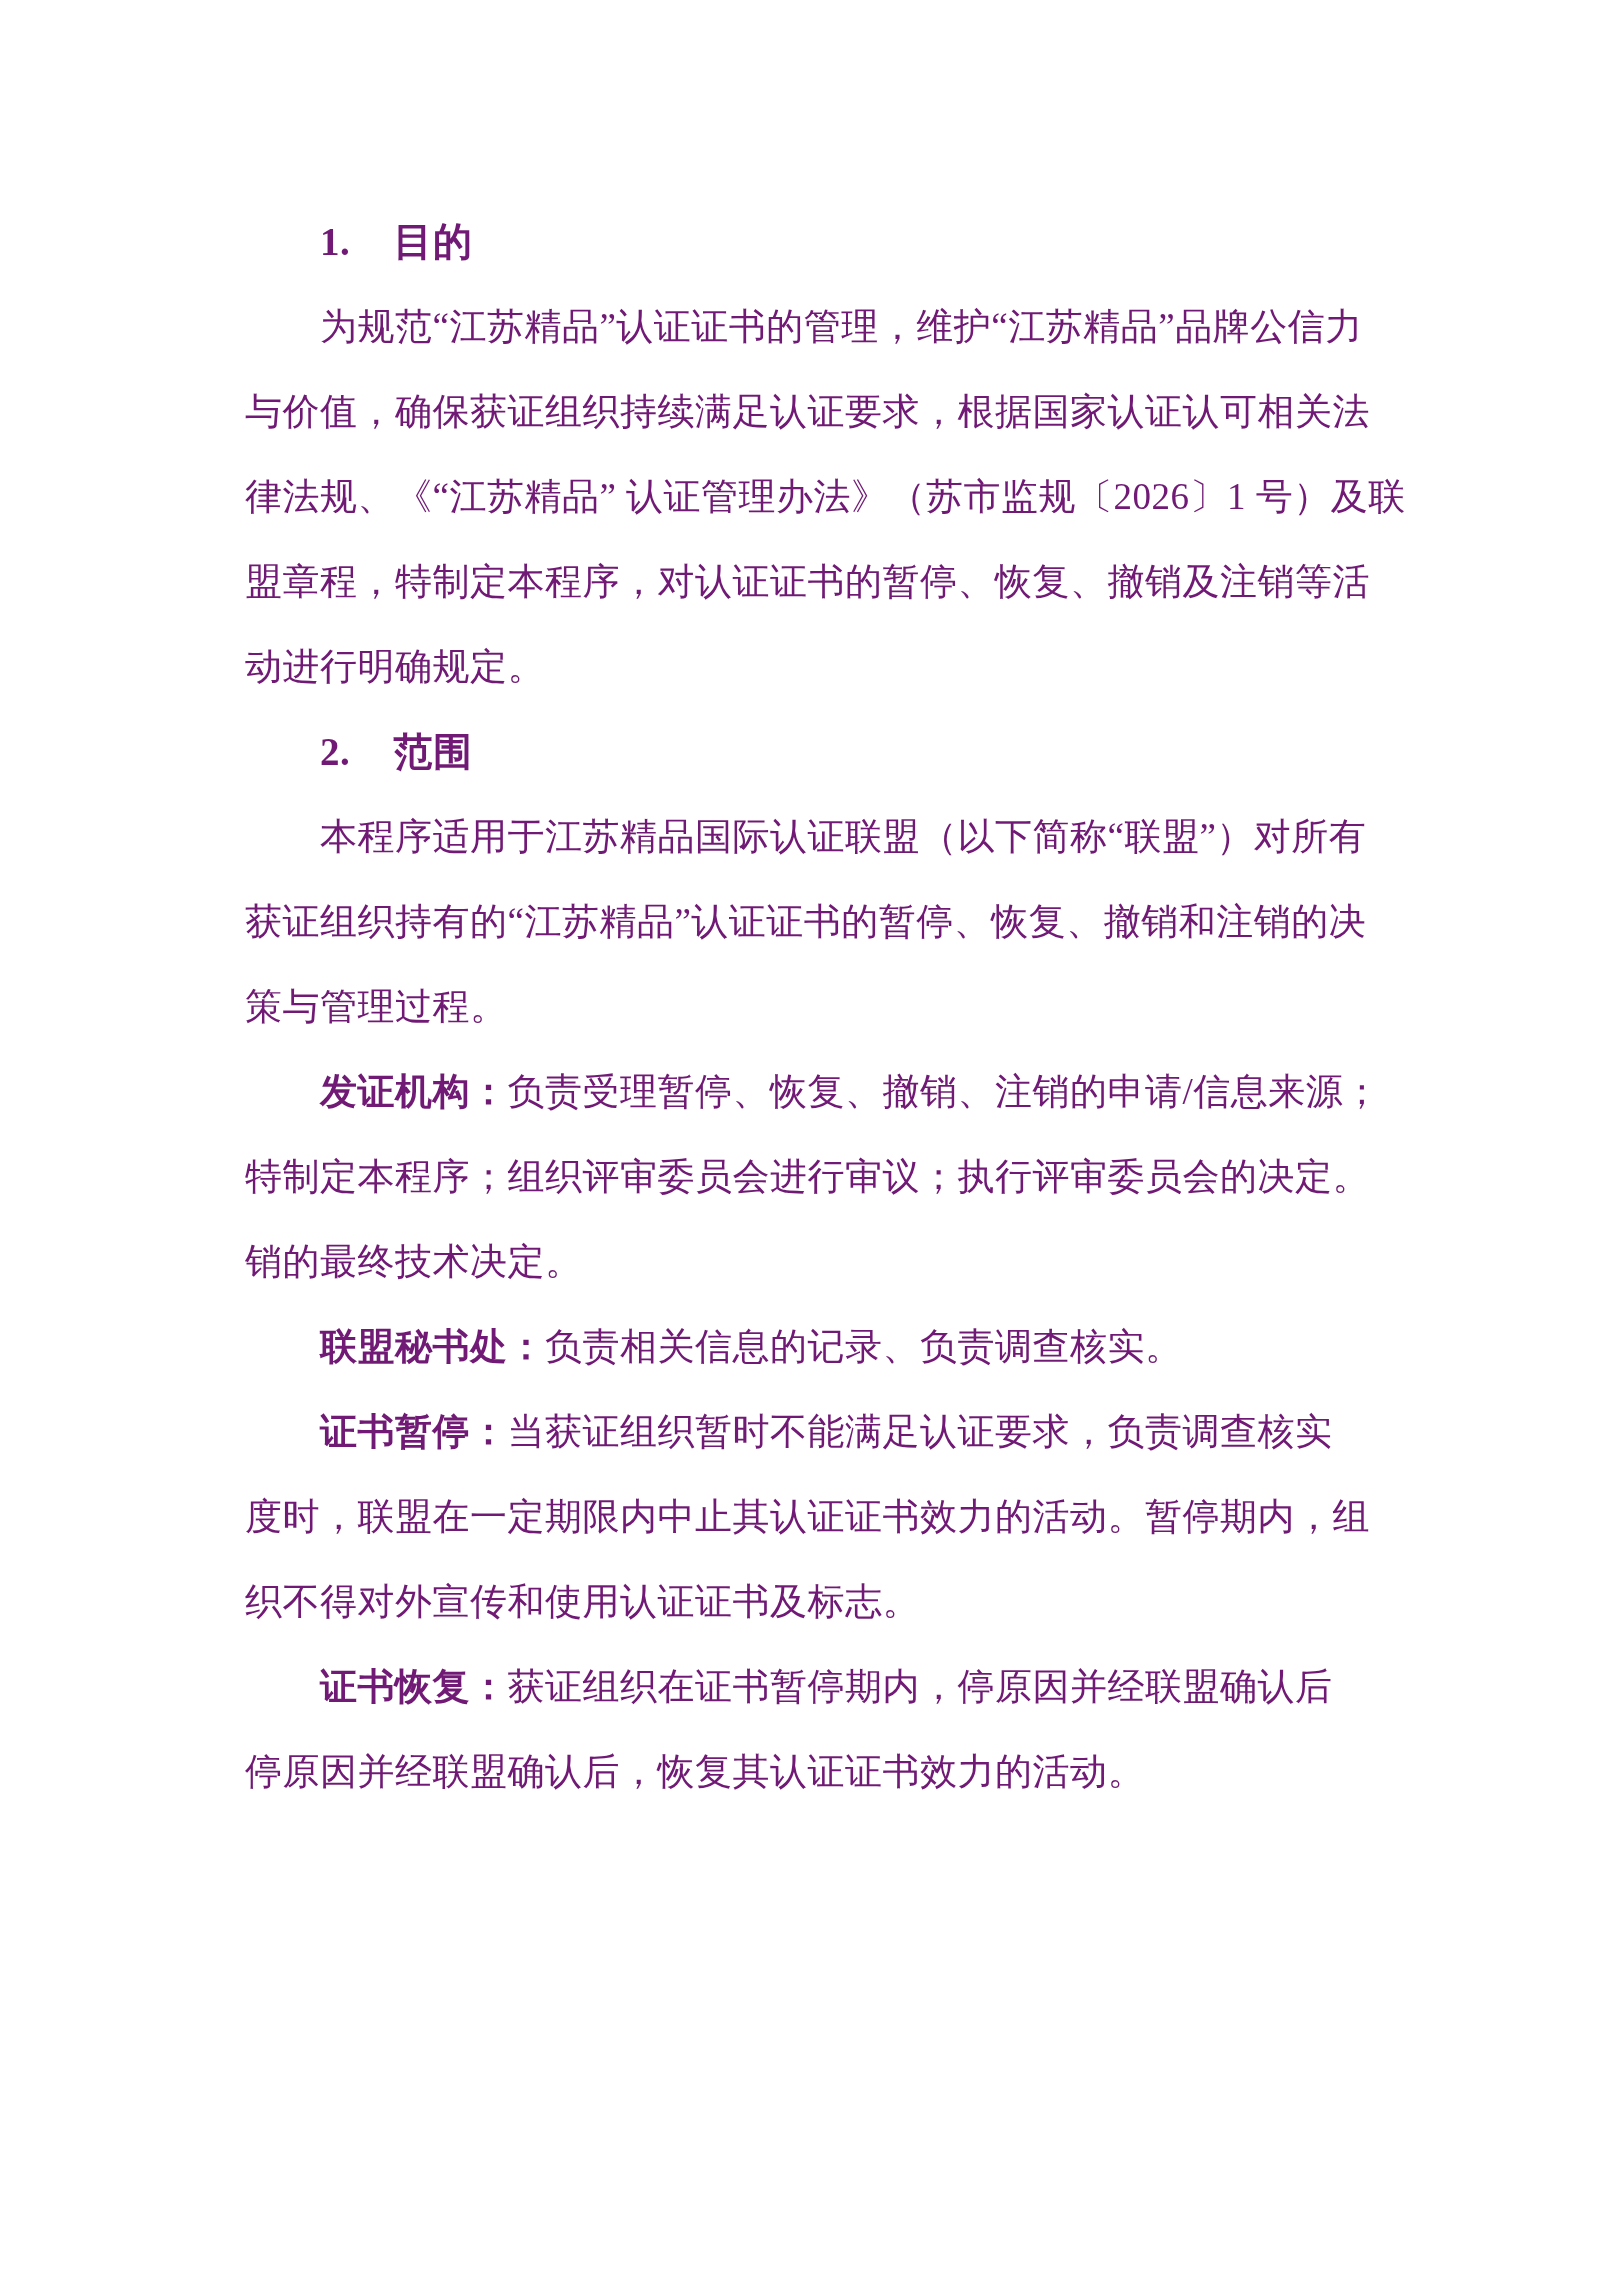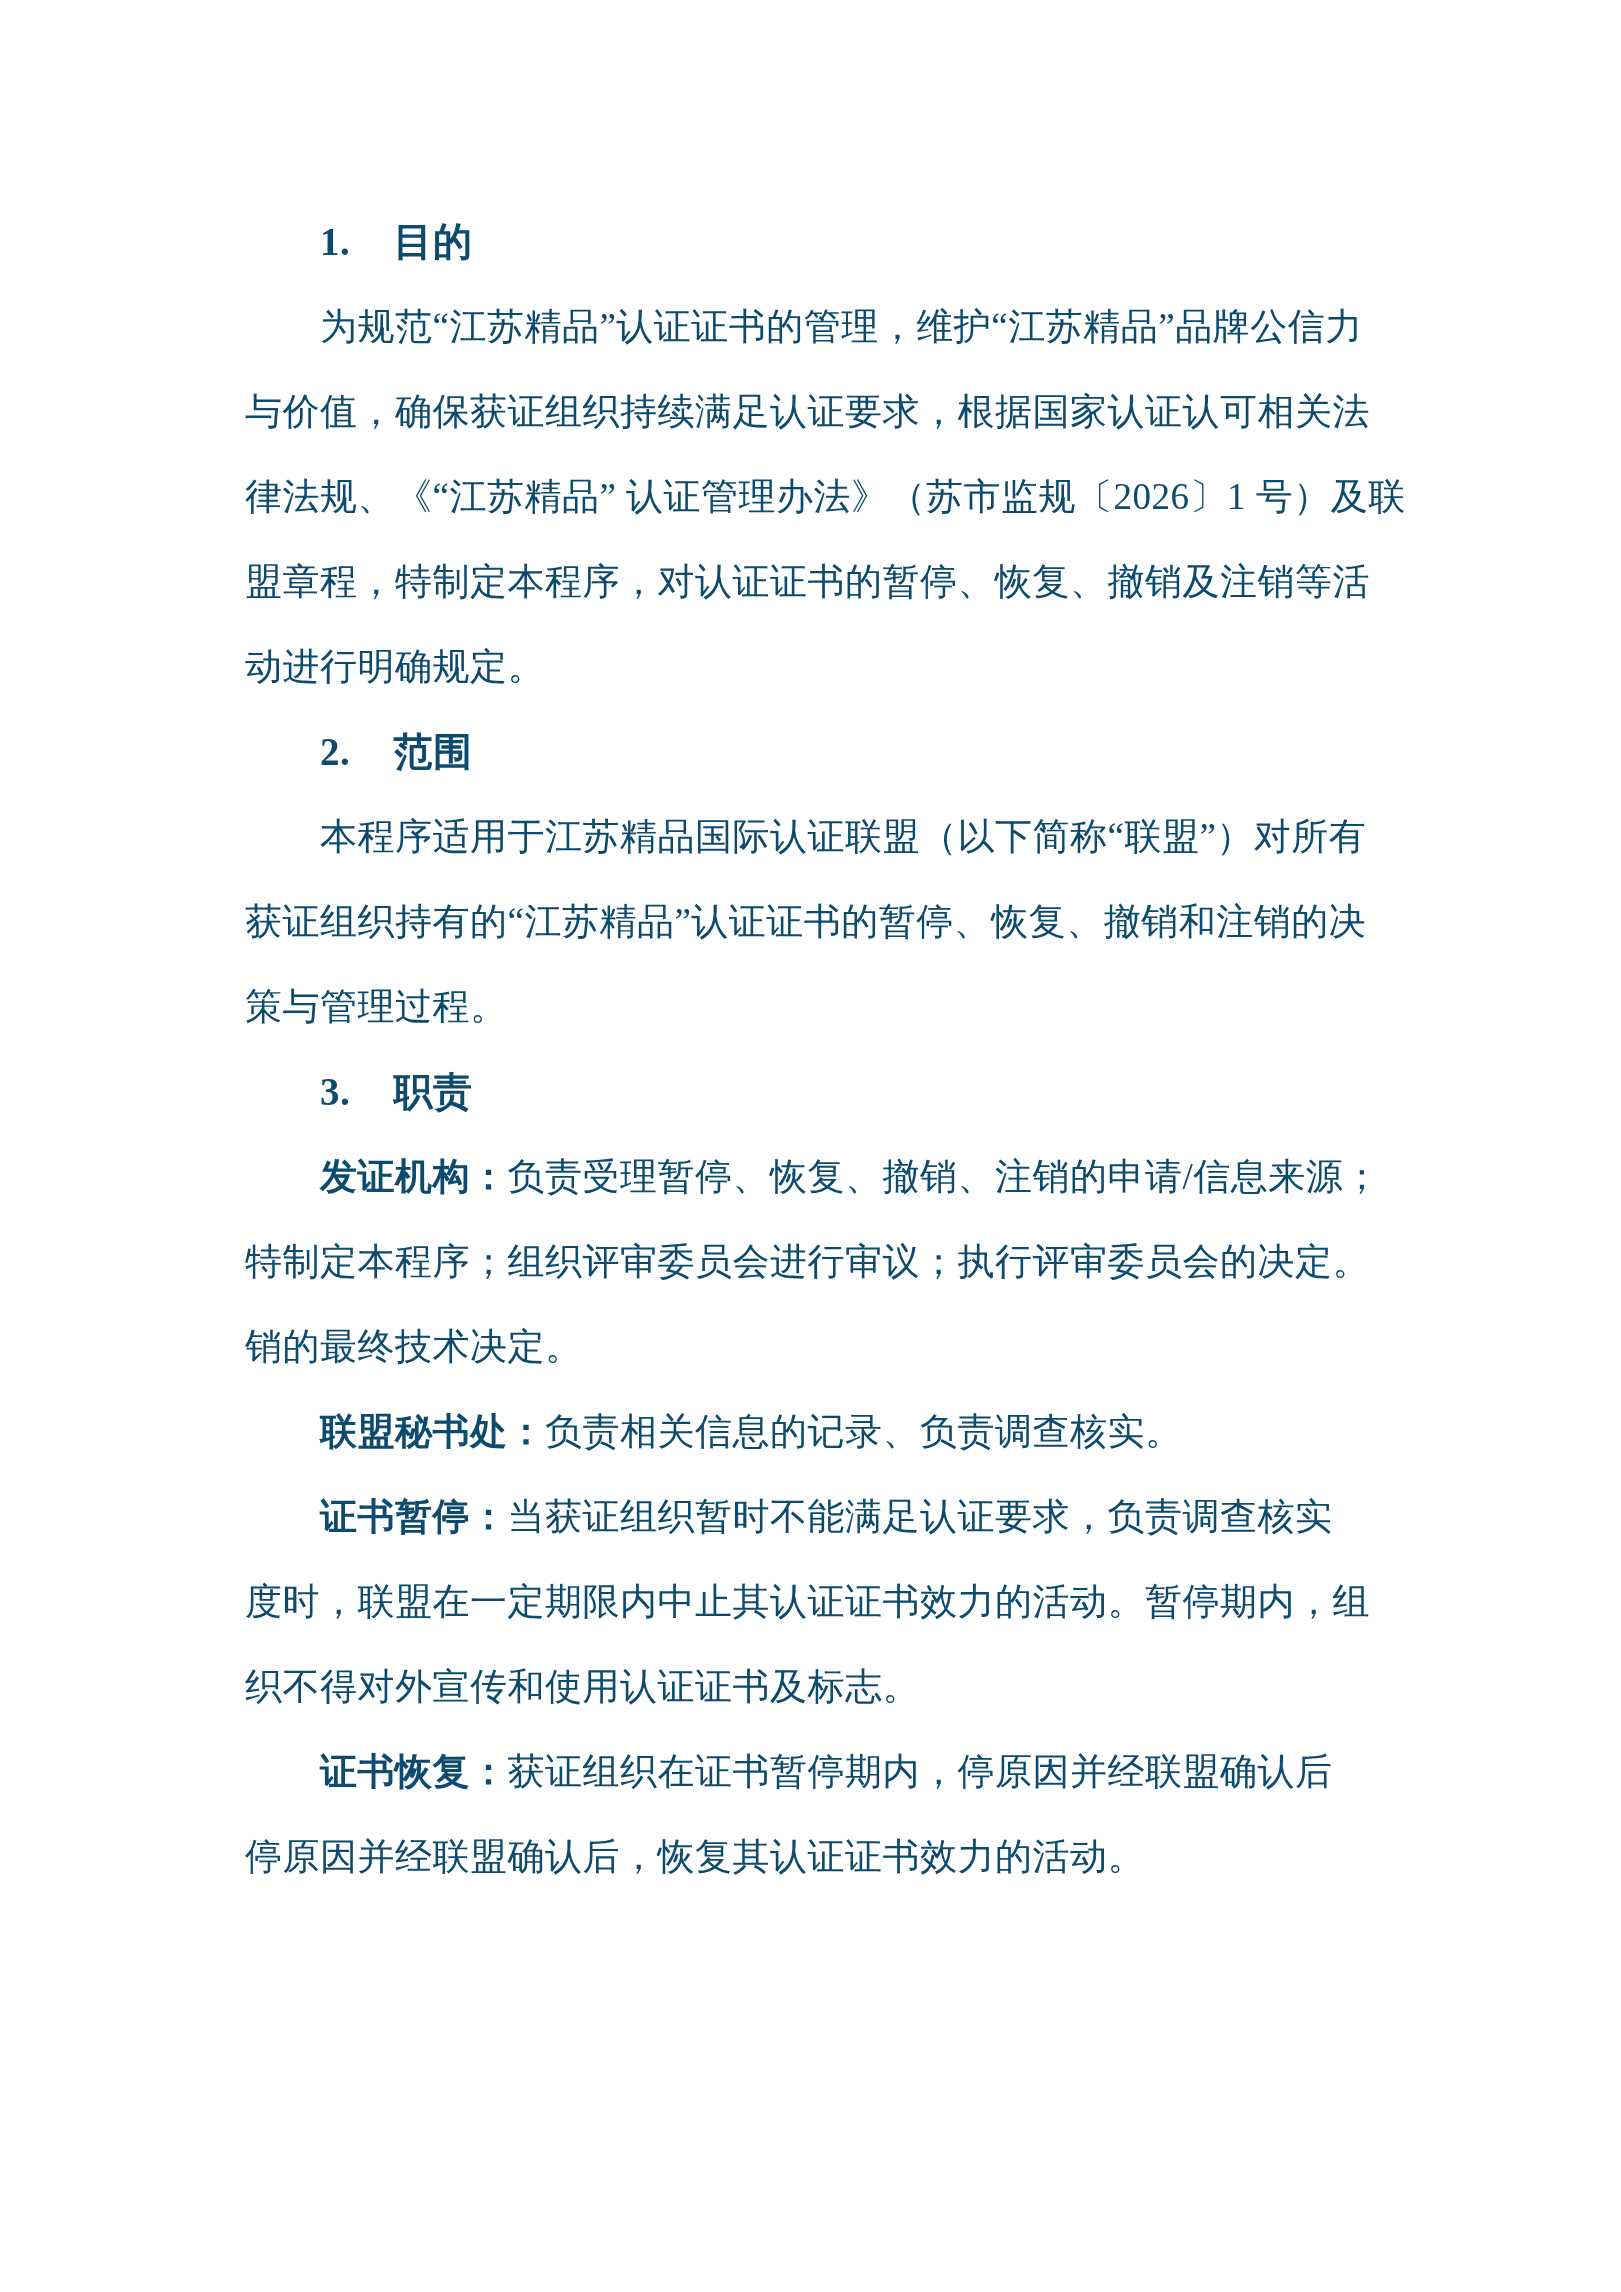--- a/index.html
+++ b/index.html
@@ -7,21 +7,21 @@
     padding: 0;
     background: #ffffff;
   }
   .page {
     position: relative;
     width: 1621px;
     height: 2293px;
     background: #ffffff;
     overflow: hidden;
     font-family: "Liberation Serif", "DejaVu Serif", serif;
-    color: #0c4a6e;
+    color: #701a75;
   }
   .doc {
     position: absolute;
     left: 245px;
     top: 199px;
     width: 1142px;
   }
   .line {
     font-size: 37px;
     line-height: 85px;
@@ -61,24 +61,20 @@
     <div class="line">动进行明确规定。</div>
 
     <div class="line heading indent">
       <span class="num">2.</span>
       <span class="htitle">范围</span>
     </div>
     <div class="line indent">本程序适用于江苏精品国际认证联盟（以下简称“联盟”）对所有</div>
     <div class="line">获证组织持有的“江苏精品”认证证书的暂停、恢复、撤销和注销的决</div>
     <div class="line">策与管理过程。</div>
 
-    <div class="line heading indent">
-      <span class="num">3.</span>
-      <span class="htitle">职责</span>
-    </div>
     <div class="line indent">
       <span class="lead">发证机构：</span><span>负责受理暂停、恢复、撤销、注销的申请/信息来源；</span>
     </div>
     <div class="line">特制定本程序；组织评审委员会进行审议；执行评审委员会的决定。</div>
     <div class="line">销的最终技术决定。</div>
 
     <div class="line indent">
       <span class="lead">联盟秘书处：</span><span>负责相关信息的记录、负责调查核实。</span>
     </div>
 

